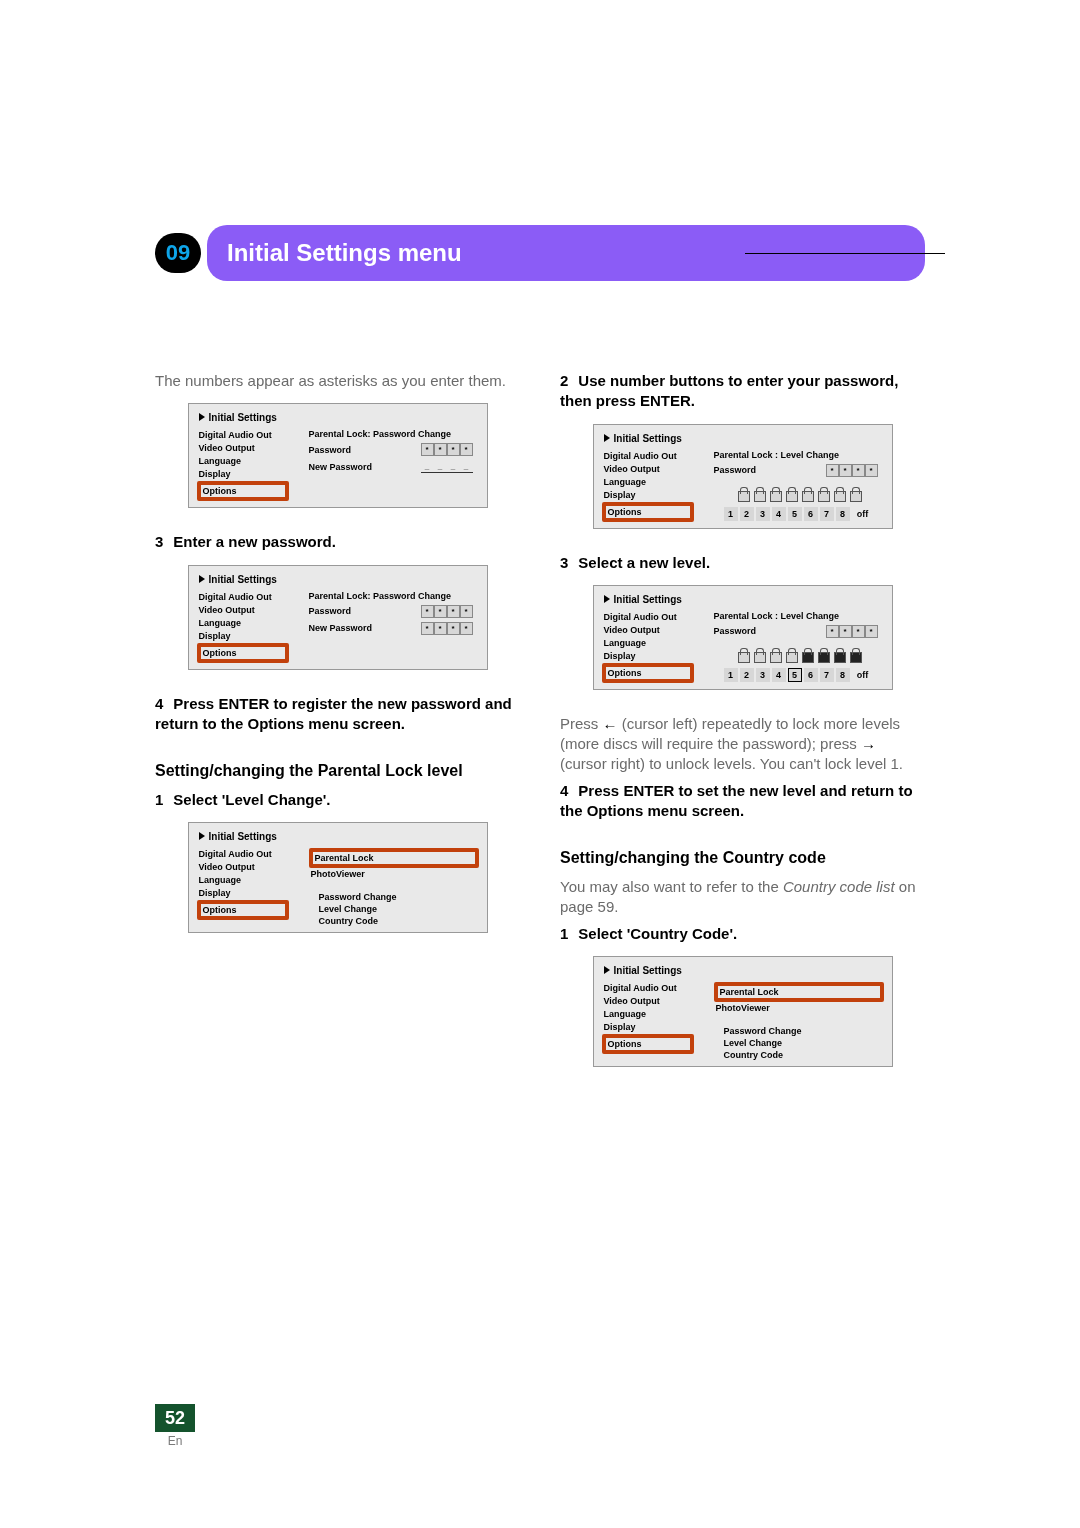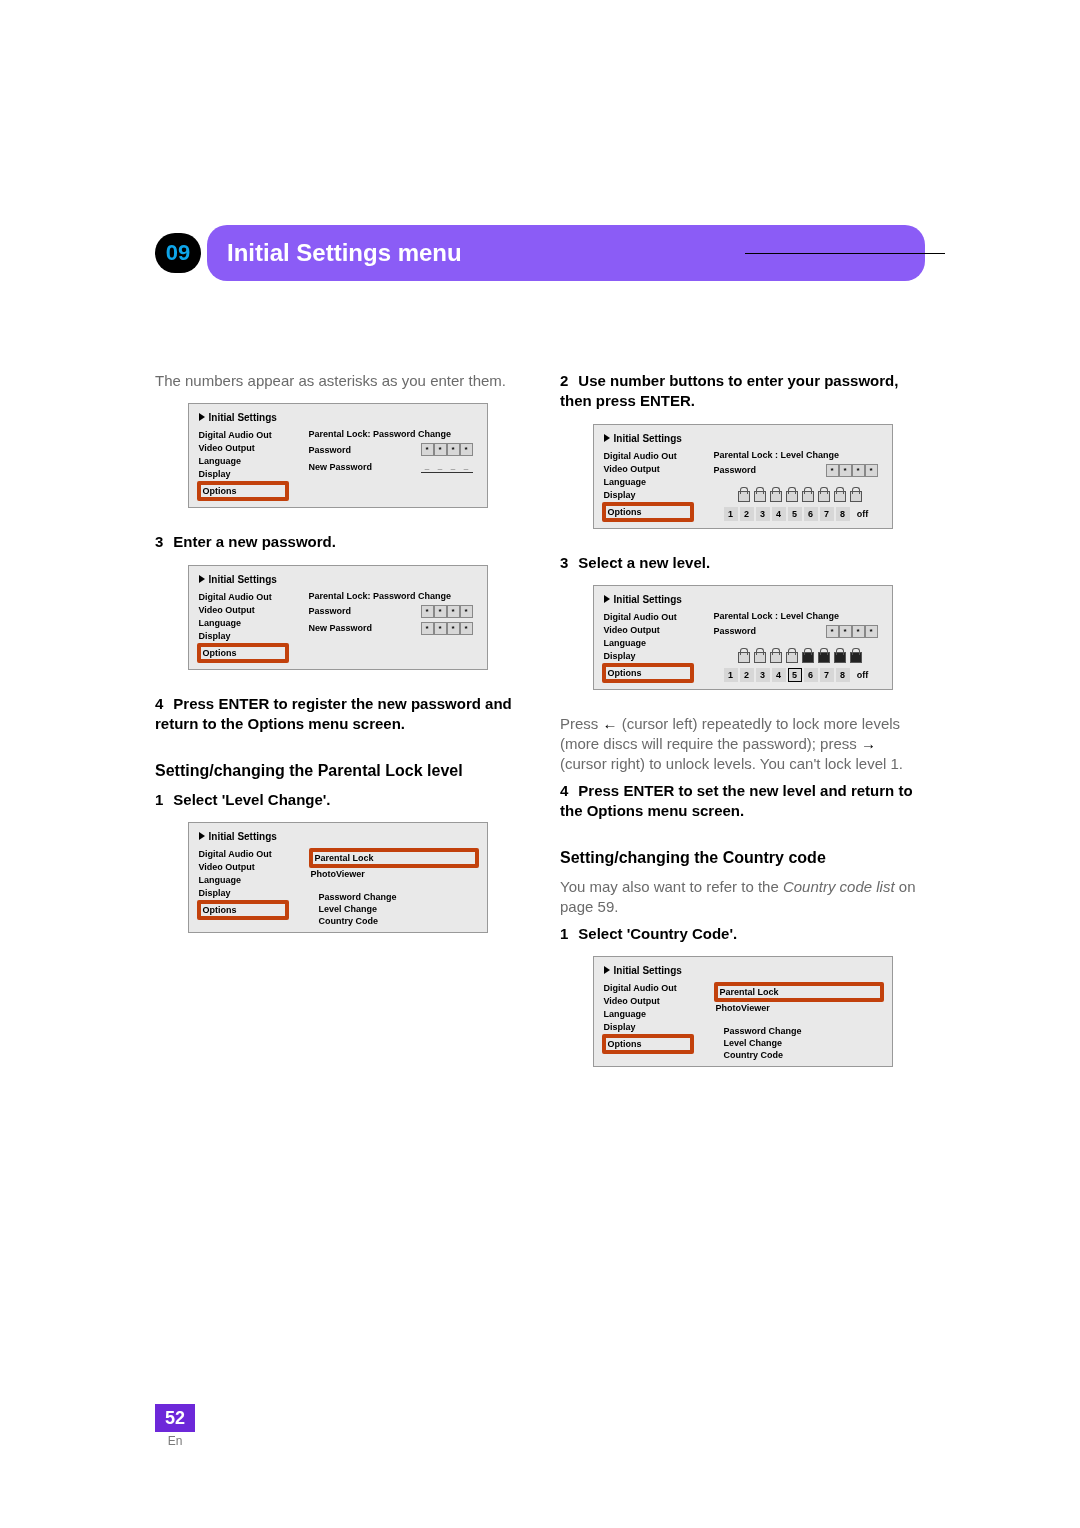--- a/index.html
+++ b/index.html
@@ -212,21 +212,21 @@
     font-weight: bold;
     color: #000;
   }
 
   .page-num-box {
     position: absolute;
     left: 155px;
     bottom: 80px;
   }
   .page-num {
-    background: #6d28d9;
+    background: #14532d;
     color: #fff;
     font-weight: bold;
     font-size: 18px;
     width: 40px; height: 28px;
     display: flex; align-items: center; justify-content: center;
   }
   .page-lang {
     font-size: 12px;
     color: #7a7a7a;
     text-align: center;

